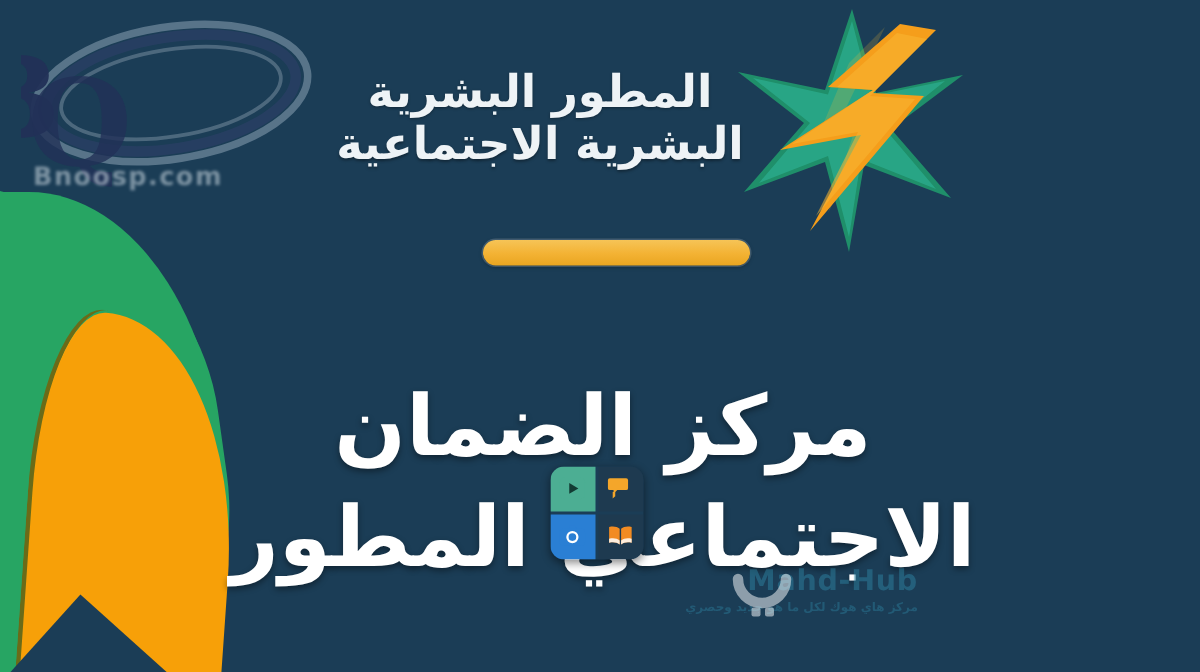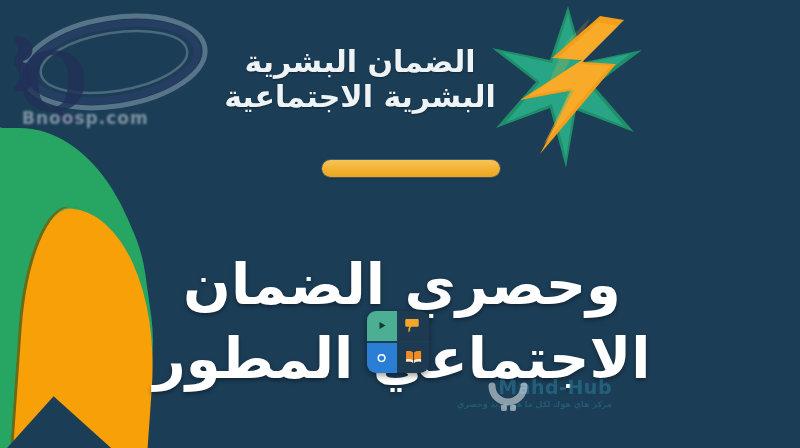--- a/index.html
+++ b/index.html
@@ -239,28 +239,28 @@
         <path d="M0,-78 L16,-22 L74,-34 L26,2 L66,48 L8,26 L-2,84 L-18,24 L-72,44 L-32,-2 L-76,-36 L-18,-24 Z" fill="#1f8f6a"></path>
         <path d="M0,-70 L13,-20 L62,-30 L22,2 L56,42 L6,22 L-2,74 L-16,20 L-62,38 L-28,-2 L-66,-32 L-16,-21 Z" fill="#2aa98a" opacity=".85"></path>
       </g>
       <path d="M112,16 L86,70 L112,66 L74,140 L92,84 L66,92 L88,40 Z" fill="#f7b733" opacity=".2"></path>
       <path d="M122,14 L74,56 L104,58 L42,98 L96,88 L62,152 L138,62 L104,60 L146,18 Z" fill="#f59e1b"></path>
       <path d="M120,20 L80,56 L104,58 L50,94 L94,86 L66,142 L132,64 L102,62 L140,24 Z" fill="#f7b733" opacity=".55"></path>
     </svg>
   </div>
 
   <div class="ministry-text">
-    <span>الضمان البشرية</span>
+    <span>المطور البشرية</span>
     <span>البشرية الاجتماعية</span>
   </div>
 
   <div class="gold-pill"></div>
 
   <div class="headline">
-    <span>وحصري الضمان</span>
+    <span>مركز الضمان</span>
     <span>الاجتماعي المطور</span>
   </div>
 
   <div class="app-badge">
     <div class="app-tile tile-chat">
       <svg viewBox="0 0 24 24" aria-hidden="true">
         <path d="M3.2 3.6h13.6a1.6 1.6 0 0 1 1.6 1.6v6.6a1.6 1.6 0 0 1-1.6 1.6H9.4l-3.1 3v-3H3.2a1.6 1.6 0 0 1-1.6-1.6V5.2a1.6 1.6 0 0 1 1.6-1.6z" fill="#f4a62a"></path>
         <path d="M5.6 15.1h2.1v3.4l-2.1 2z" fill="#f4a62a"></path>
       </svg>
     </div>

